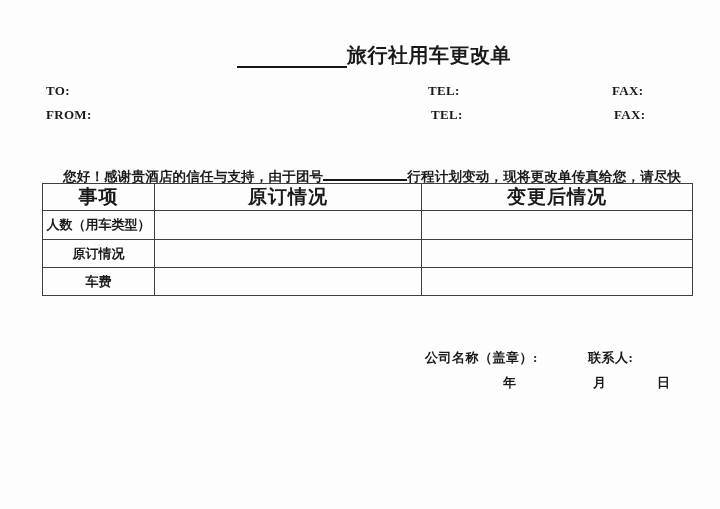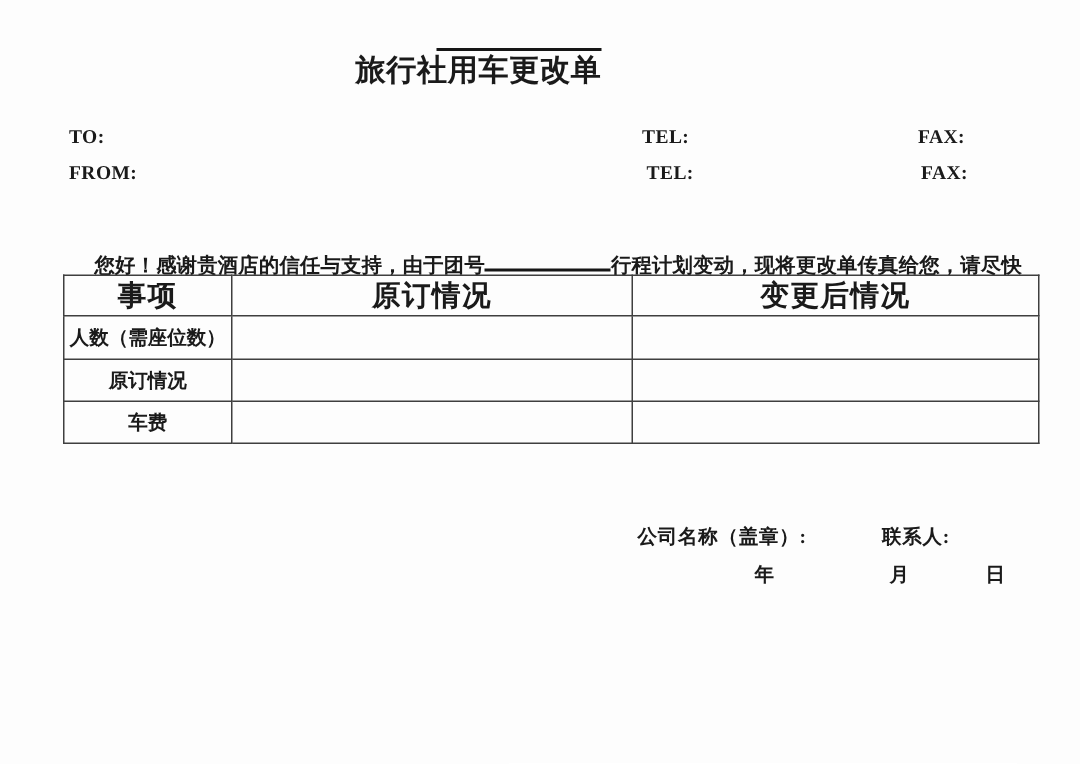--- a/index.html
+++ b/index.html
@@ -15,25 +15,24 @@
     color: #1a1a1a;
     font-family: "Liberation Serif", "DejaVu Serif", serif;
     font-weight: bold;
     overflow: hidden;
   }
   .abs { position: absolute; white-space: nowrap; }
 
   
   .title-row {
     left: 237px;
-    top: 32px;
+    top: 42px;
     display: flex;
     align-items: flex-end;
     height: 26px;
-    flex-direction: column;
   }
   .title-blank {
     display: inline-block;
     width: 110px;
     height: 24px;
     border-bottom: 2px solid #161616;
   }
   .title-text {
     font-size: 20px;
     line-height: 26px;
@@ -118,21 +117,21 @@
         <col class="c2">
         <col class="c3">
       </colgroup>
     <tbody>
       <tr class="hrow">
         <th>事项</th>
         <th>原订情况</th>
         <th>变更后情况</th>
       </tr>
       <tr class="r1">
-        <td class="rowlabel">人数（需座位数）</td>
+        <td class="rowlabel">人数（用车类型）</td>
         <td class="cell"></td>
         <td class="cell"></td>
       </tr>
       <tr class="r3">
         <td class="rowlabel">原订情况</td>
         <td class="cell"></td>
         <td class="cell"></td>
       </tr>
       <tr class="r4">
         <td class="rowlabel">车费</td>

